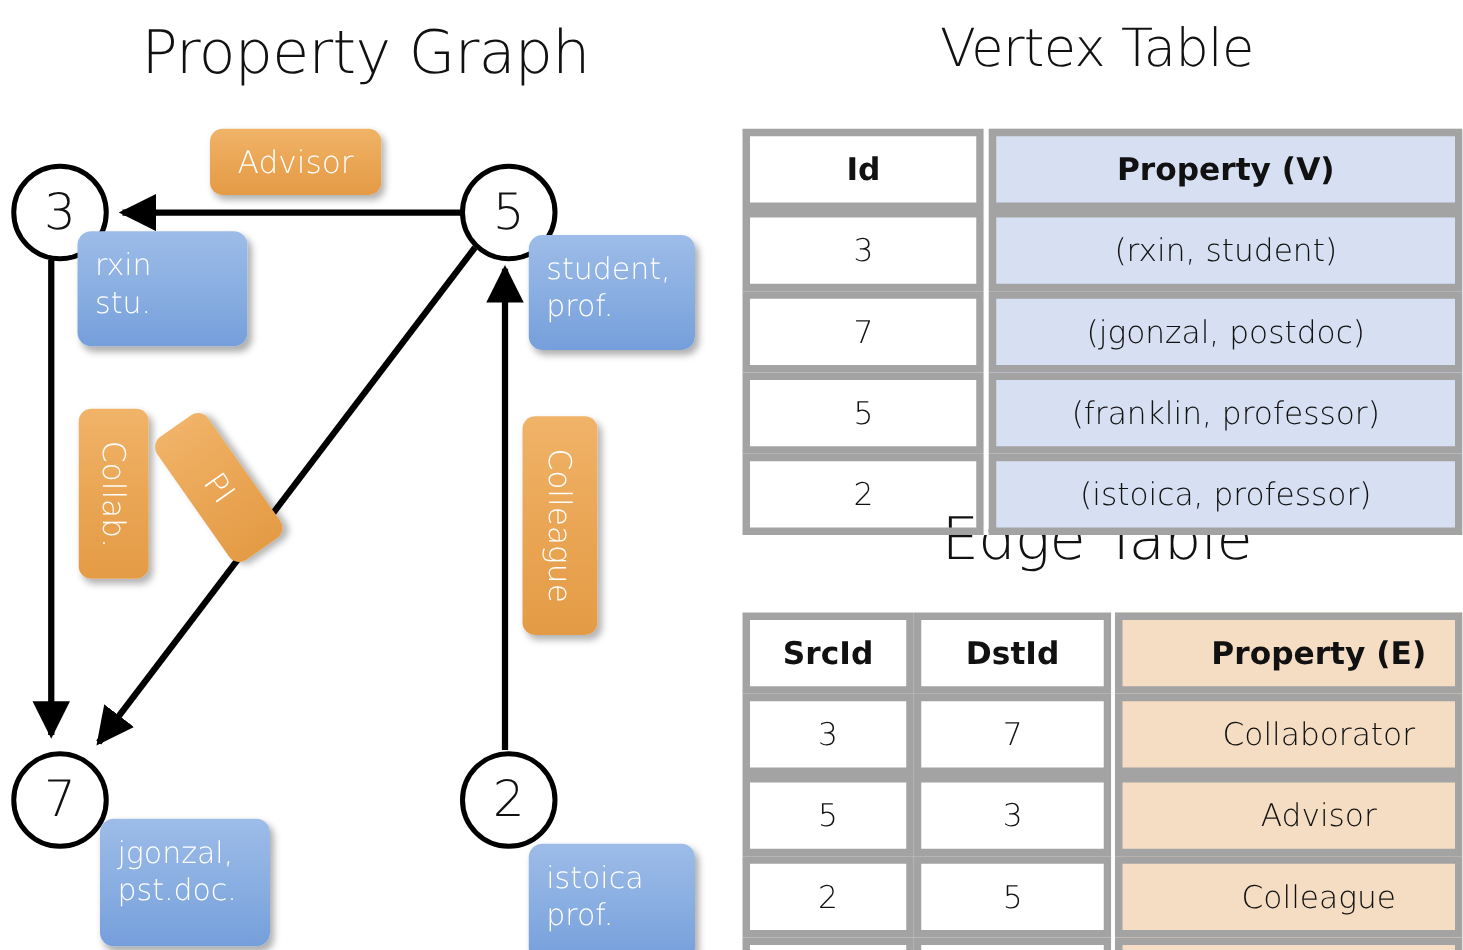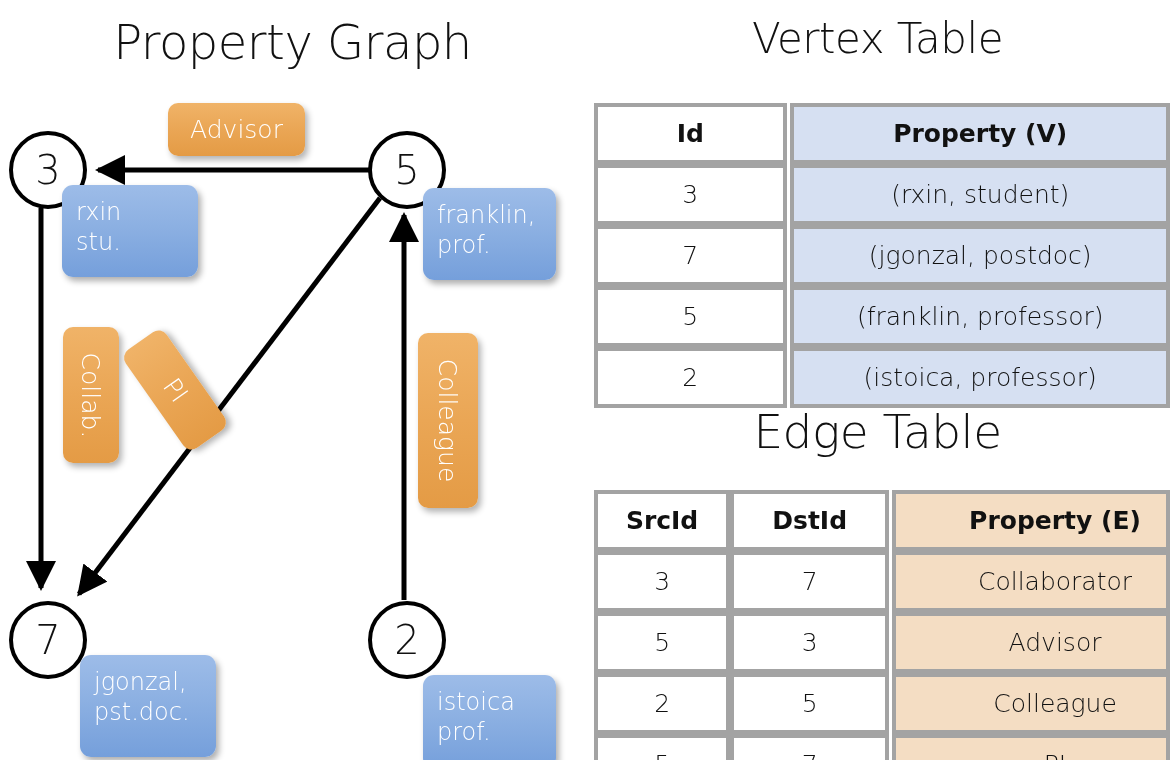--- a/index.html
+++ b/index.html
@@ -129,21 +129,21 @@
 
   
   .data-table {
     position: absolute;
     border-collapse: separate;
     border-spacing: 0;
     font-family: "DejaVu Sans", sans-serif;
     font-weight: 300;
   }
   .data-table td, .data-table th {
-    border: 4px solid #a3a3a3;
+    border: 6px solid #a3a3a3;
     text-align: center;
     padding: 0;
     font-weight: 300;
     color: #111111;
     vertical-align: middle;
   }
   .data-table th {
     font-weight: 700;
     font-size: 25px;
   }
@@ -195,21 +195,21 @@
   <div class="node" id="node-3">3</div>
   <div class="node" id="node-5">5</div>
   <div class="node" id="node-7">7</div>
   <div class="node" id="node-2">2</div>
 
   <div class="prop-box" id="prop-rxin">
     <div>rxin</div>
     <div>stu.</div>
   </div>
   <div class="prop-box" id="prop-franklin">
-    <div>franklin,</div>
+    <div>student,</div>
     <div>prof.</div>
   </div>
   <div class="prop-box" id="prop-jgonzal">
     <div>jgonzal,</div>
     <div>pst.doc.</div>
   </div>
   <div class="prop-box" id="prop-istoica">
     <div>istoica</div>
     <div>prof.</div>
   </div>

